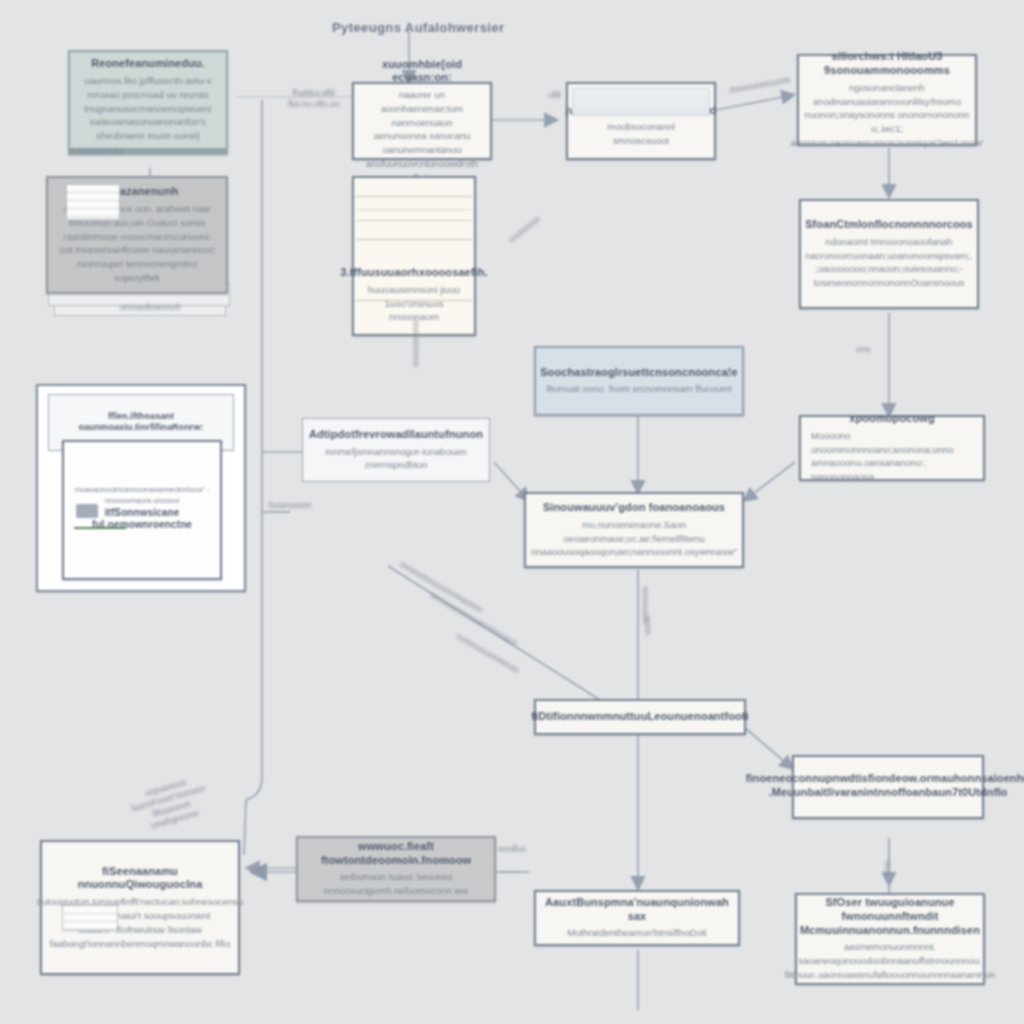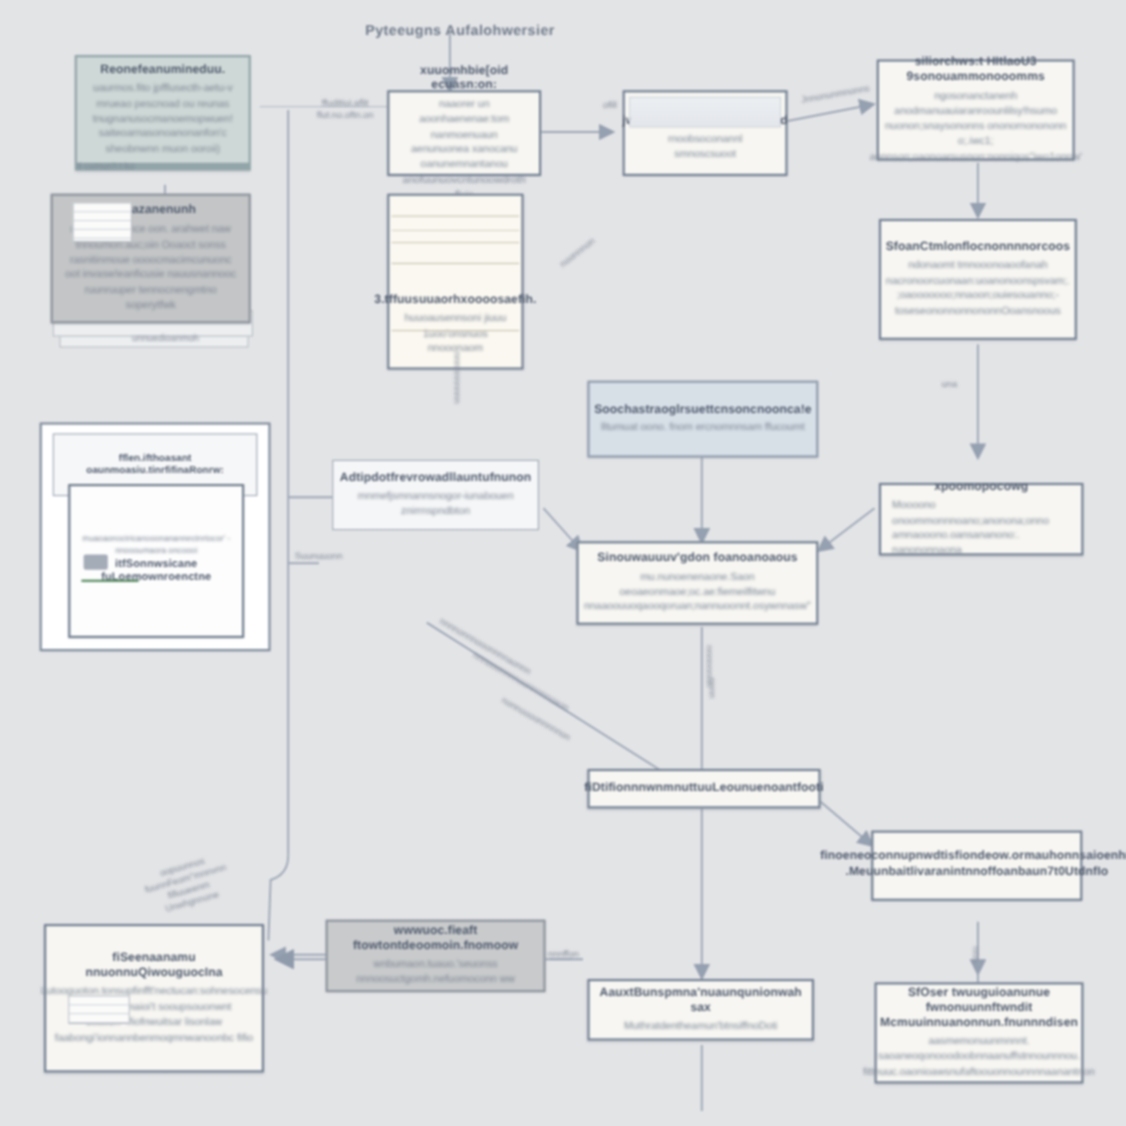--- a/index.html
+++ b/index.html
@@ -207,21 +207,21 @@
   <div class="node" style="left:797px;top:54px;width:180px;height:92px;">
     <div class="t">siliorchws:t  HItlaoU3  9sonouammonooomms</div>
     <div class="b">ngosonanctanenh anodmanuauiaranroounlilsy!hsumo nuonon;snaysononns ononornonononn o;.iwc1; aonnson;oaonoarsusnon:nonniqos"iwo1onnw'</div>
   </div>
 
   <div class="node" style="left:799px;top:199px;width:180px;height:110px;">
     <div class="t">SfoanCtmlonflocnonnnnorcoos</div>
     <div class="b">ndonaomt tmnooonoaoofanah nacronoorcuonaan:uoanonoonspsvam;. ;oaooooooo;nnaoon;ouiesouanno;- toseseononnonnononnOoansnoous</div>
   </div>
 
-  <div class="node" style="left:799px;top:415px;width:186px;height:66px;align-items:flex-start;text-align:left;margin-top:24px;">
+  <div class="node" style="left:799px;top:415px;width:186px;height:66px;align-items:flex-start;text-align:left;">
     <div class="t" style="align-self:center;">xpoomopocowg</div>
     <div class="b">Moooono onoommonnnoano;anonona;onno amnaooono.oansananono:. nanononnaona</div>
   </div>
 
   <div class="node blue" style="left:534px;top:346px;width:210px;height:70px;">
     <div class="t">Soochastraoglrsuettcnsoncnoonca!e</div>
     <div class="b">lltumuat  oono. fnom  ercnomnnsam  ffucoumt</div>
   </div>
 
   <div class="node" style="left:524px;top:492px;width:220px;height:76px;">
@@ -284,19 +284,19 @@
   <div class="edge-label" style="left:506px;top:224px;transform:rotate(-38deg);">noonnnon</div>
   <div class="edge-label" style="left:856px;top:344px;">una</div>
   <div class="edge-label" style="left:268px;top:500px;">Suunuuonn</div>
   <div class="edge-label" style="left:394px;top:582px;transform:rotate(30deg);">nnnnonnnooonnnnaonnn</div>
   <div class="edge-label" style="left:424px;top:614px;transform:rotate(30deg);">nnnooonnnnoonnnnnoaon</div>
   <div class="edge-label" style="left:452px;top:648px;transform:rotate(30deg);">nonnoooonnnnnon</div>
   <div class="edge-label" style="left:132px;top:782px;transform:rotate(-16deg);white-space:pre-line;">oopuunnos
 fuunnFeom''mnnvnn
 fifiuueenm
 Unwhgnnone</div>
-  <div class="edge-label" style="left:498px;top:862px;">nnnffon</div>
+  <div class="edge-label" style="left:498px;top:844px;">nnnffon</div>
   <div class="edge-label" style="left:392px;top:338px;transform:rotate(90deg);">nnnnnnnnnn</div>
   <div class="edge-label" style="left:626px;top:600px;transform:rotate(90deg);">nnnnnnnn</div>
   <div class="edge-label" style="left:638px;top:620px;transform:rotate(90deg);">nnnn</div>
   <div class="edge-label" style="left:880px;top:862px;transform:rotate(90deg);">nnn</div>
 
 </div>
 
 </body></html>

